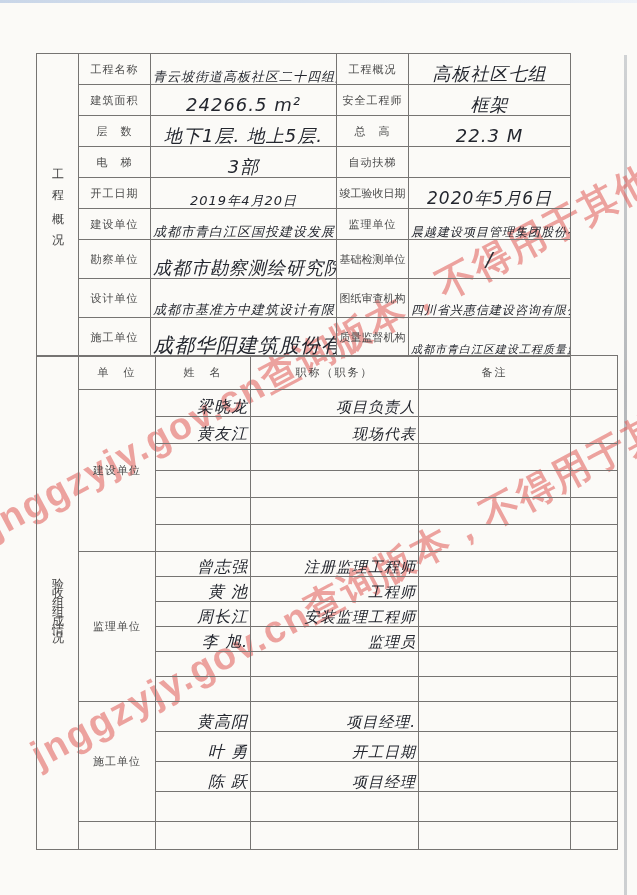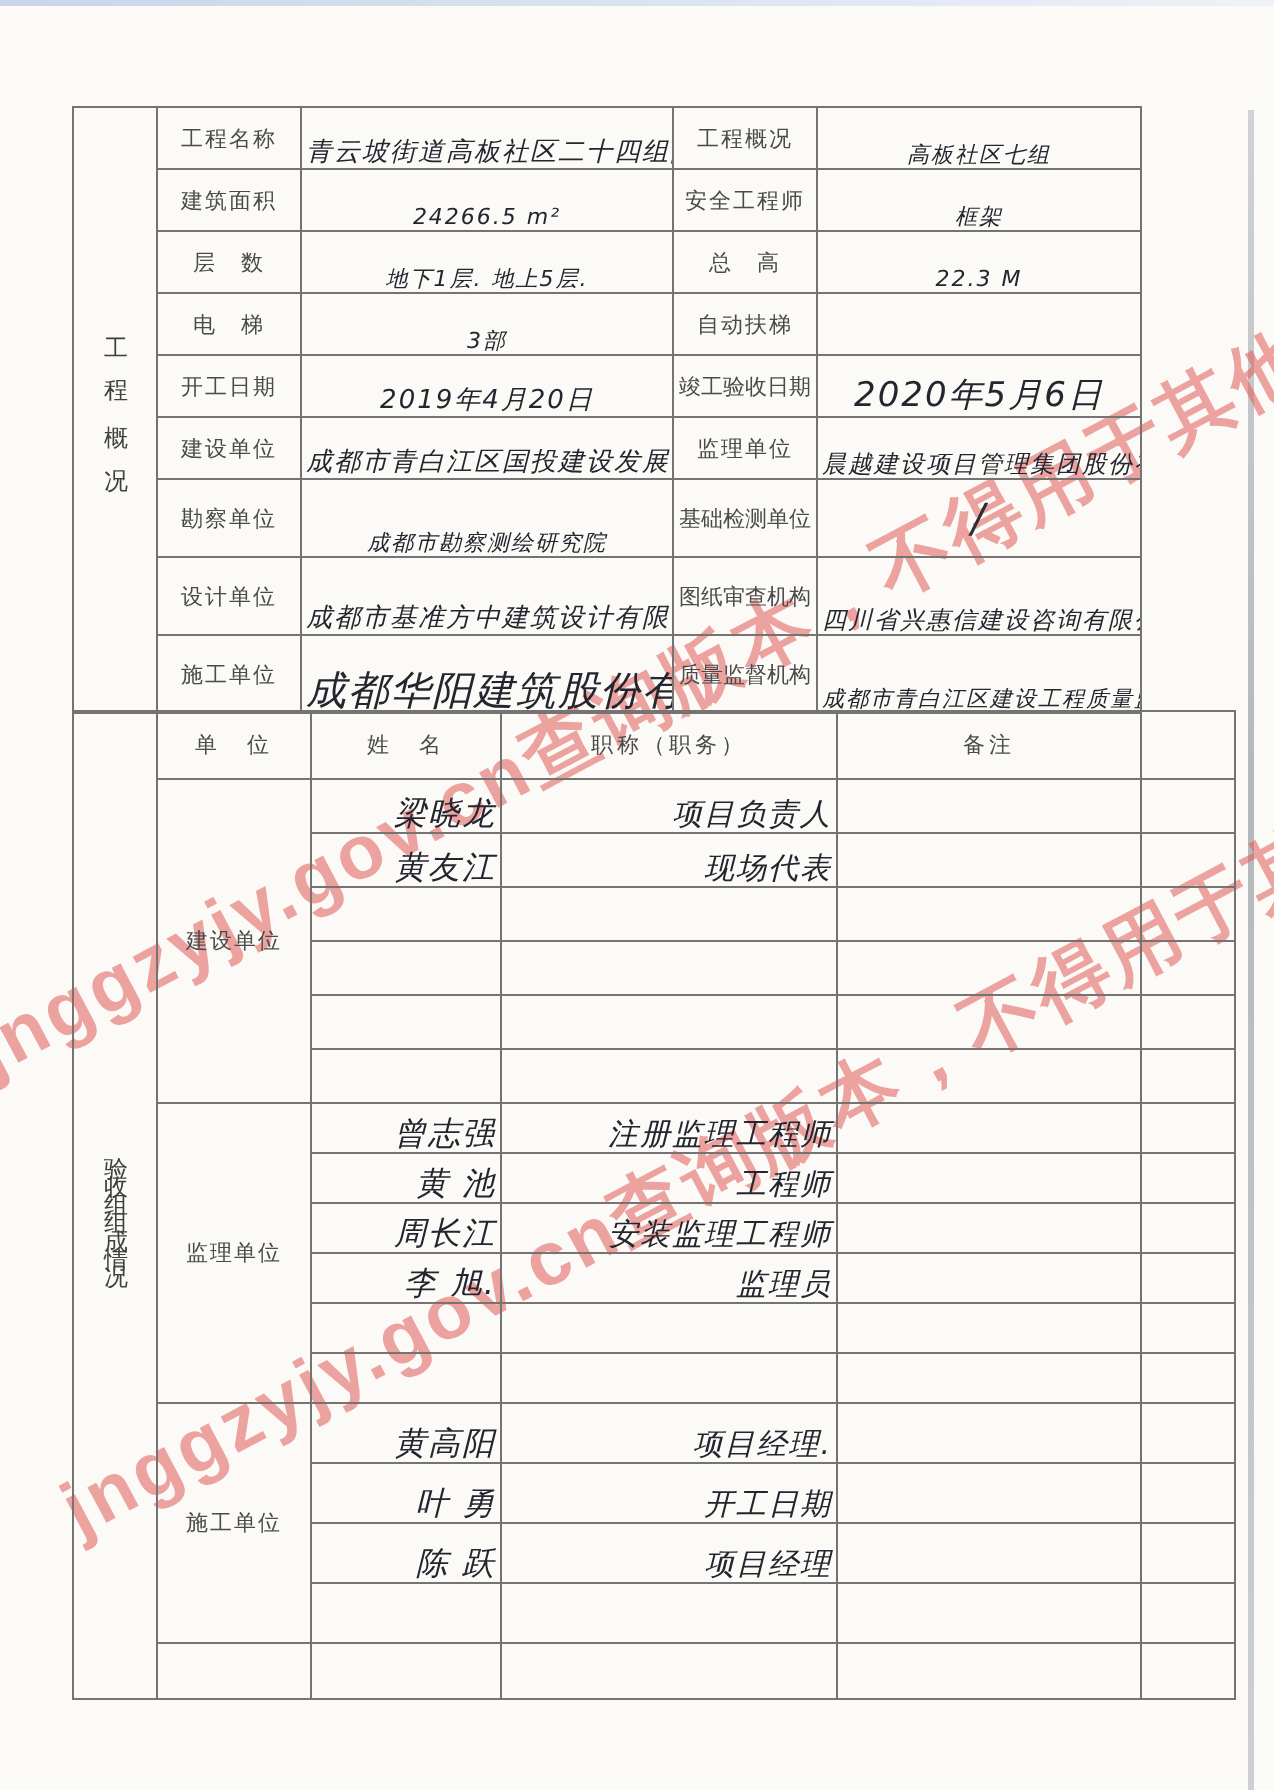--- a/index.html
+++ b/index.html
@@ -33,21 +33,21 @@
   .hdr { font-size:11px; color:#4a4a4a; text-align:center; letter-spacing:2px;margin-top:44px; }
 
   .section-cell { vertical-align:middle; text-align:center; }
   .vtext { writing-mode:vertical-rl; text-orientation:upright;
     display:inline-block; font-size:12px; color:#3f3f3f; }
   .vt1 { letter-spacing:22px; }
   .vt2 { letter-spacing:9px; }
 
   
   .hw { font-family:"DejaVu Sans","Liberation Sans",sans-serif;
-    font-style:italic; color:#23262e; font-size:11px; text-align:center;
+    font-style:italic; color:#23262e; font-size:18px; text-align:center;
     letter-spacing:1px; white-space:nowrap; }
   .low { vertical-align:bottom; line-height:1.05; }
   .name { text-align:right; padding-left:14px; font-size:16px; }
   .title { text-align:right; padding-left:34px; font-size:15px; }
   .slash { font-size:20px; font-style:italic; color:#2a2d34; }
 
   
   .wm { position:absolute; transform:rotate(-28deg); transform-origin:0 0;
     color:rgba(224,90,85,.55); font-size:38px; font-weight:bold;
     white-space:nowrap; letter-spacing:2px; pointer-events:none;

